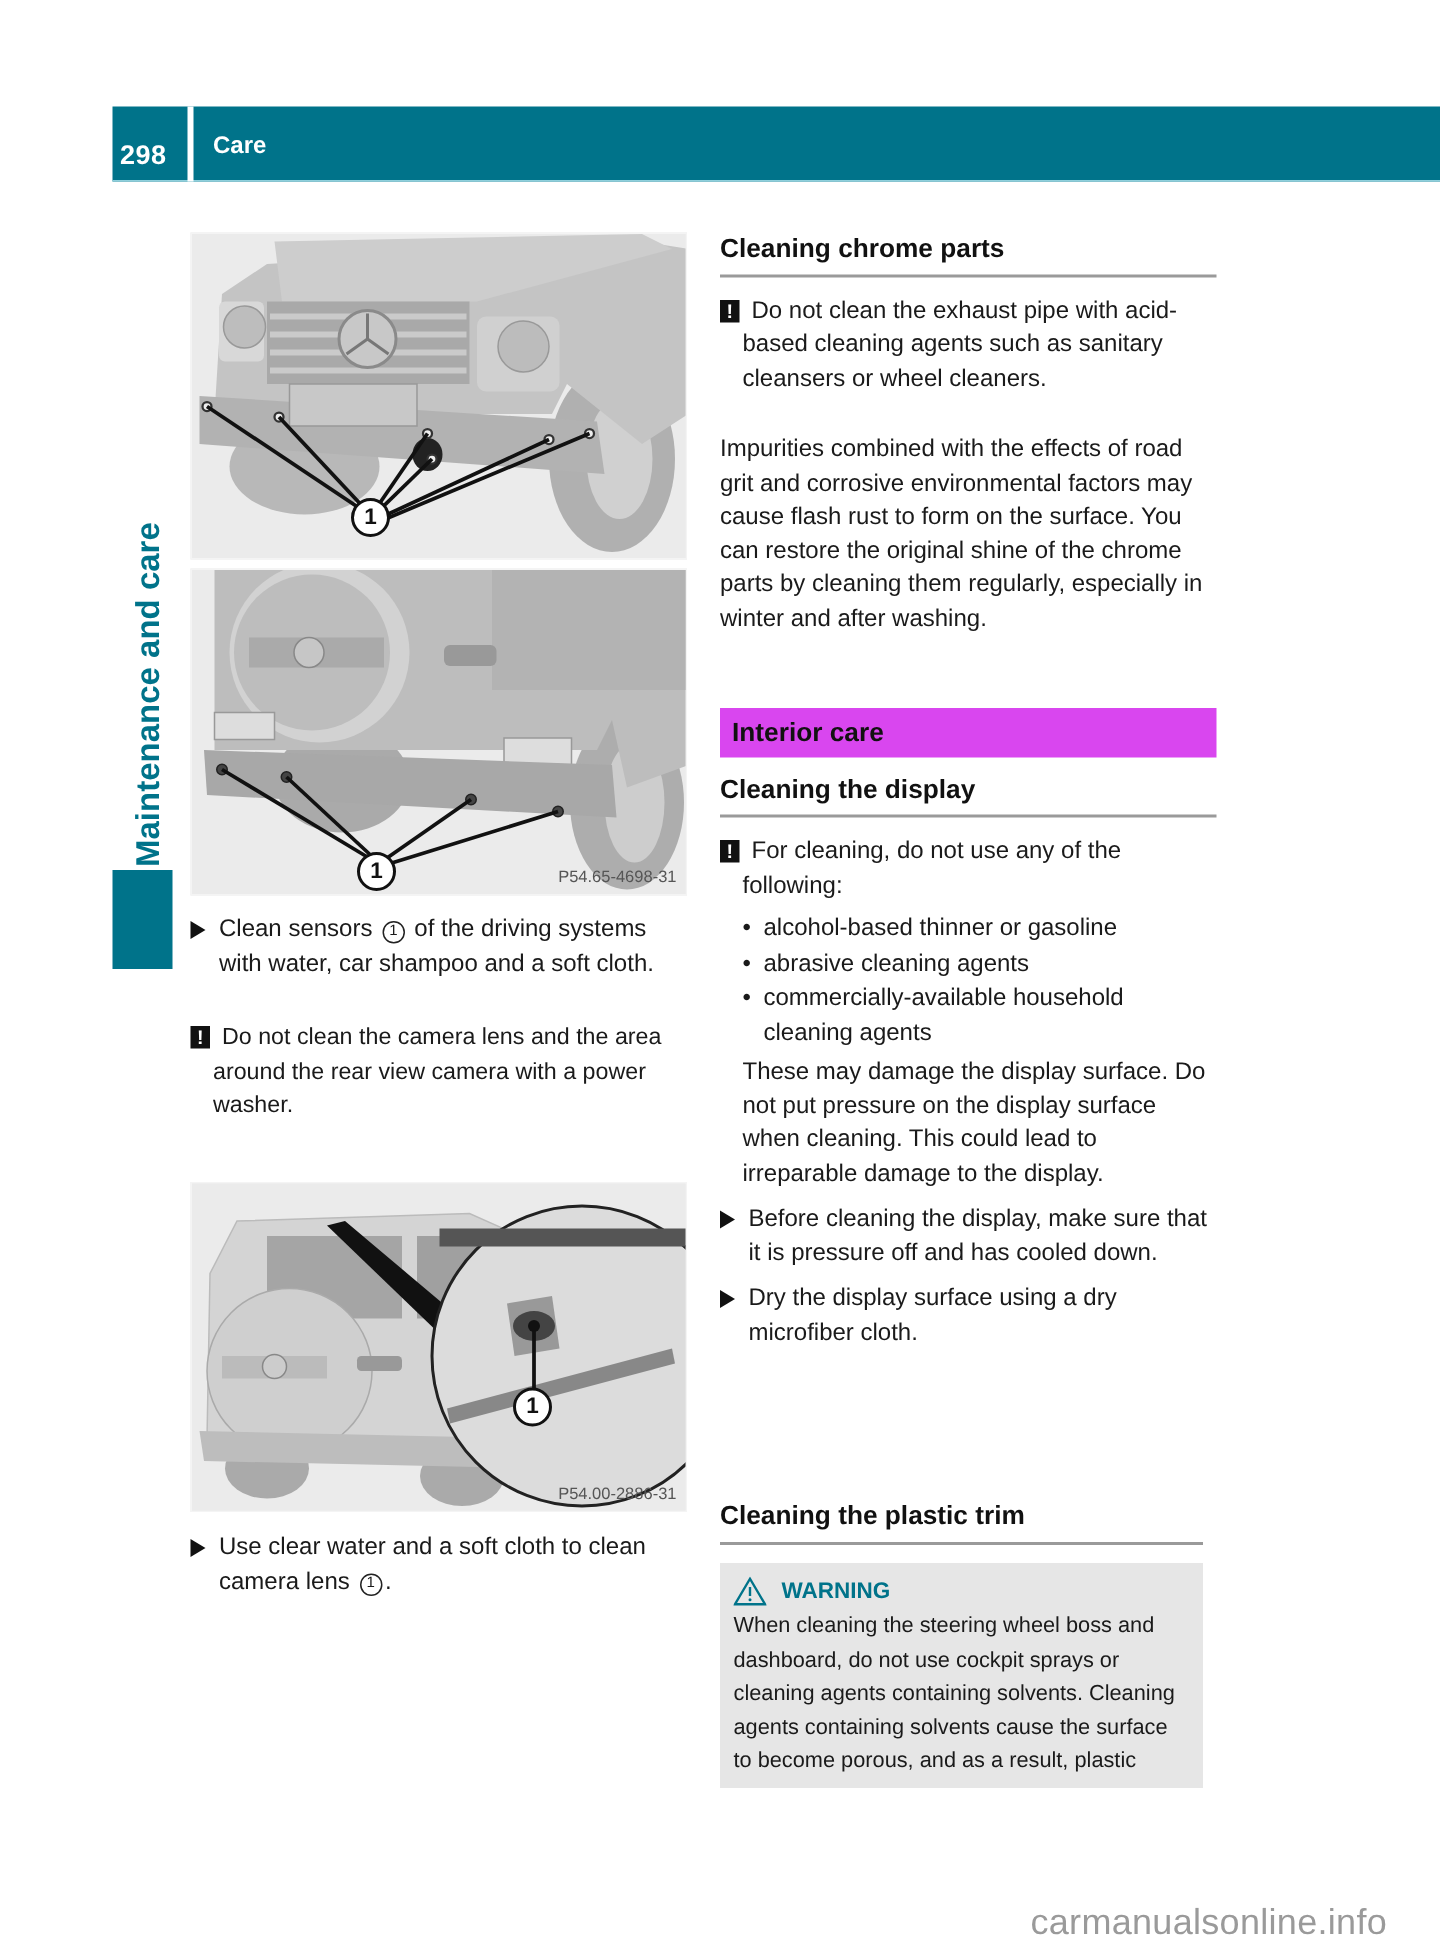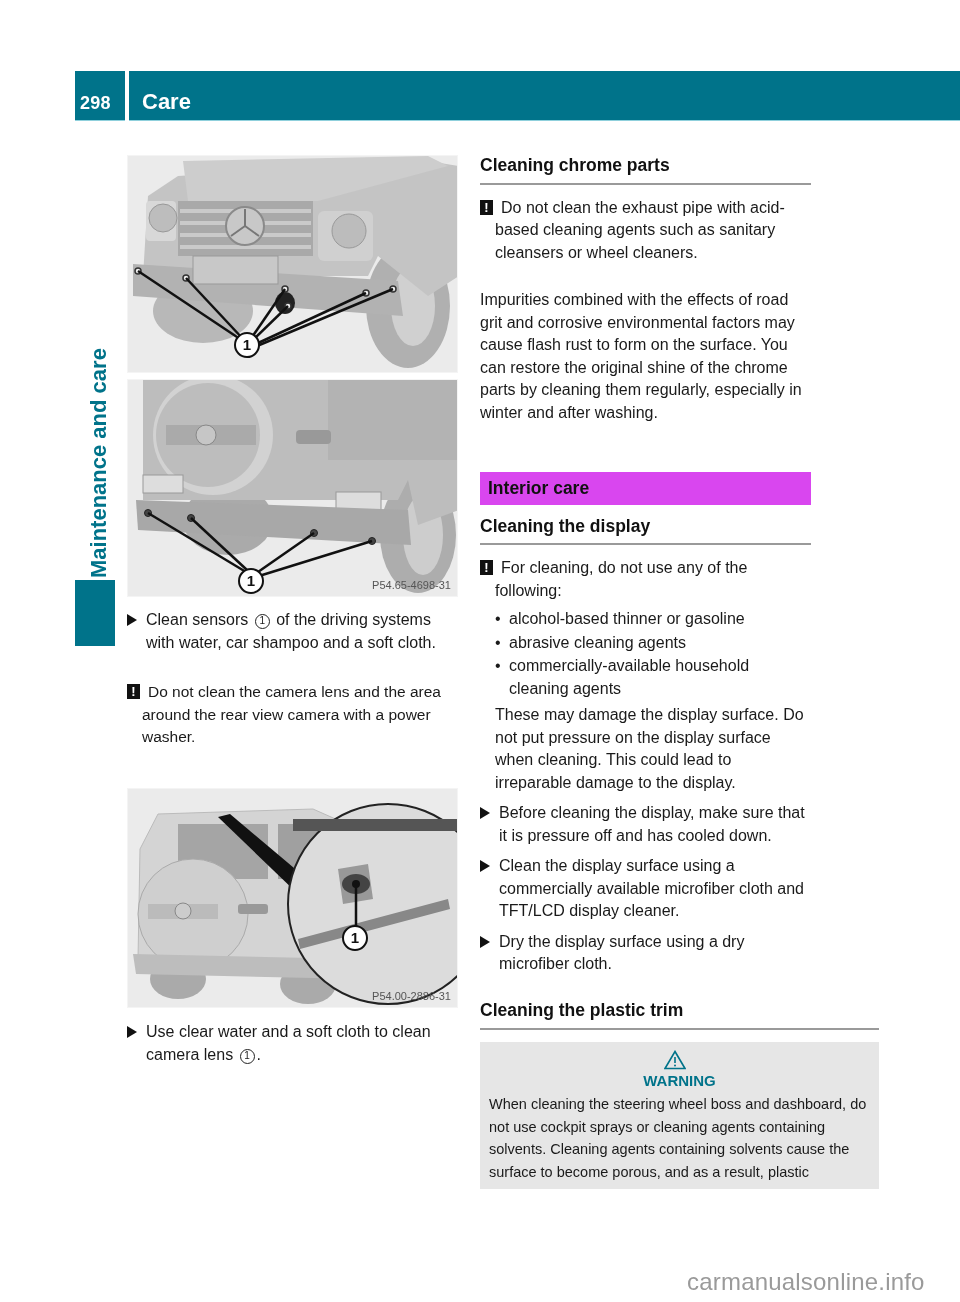--- a/index.html
+++ b/index.html
@@ -2,21 +2,21 @@
 <html><head>
 <meta charset="utf-8">
 <style>
   * { box-sizing: border-box; margin: 0; padding: 0; }
   html, body { width: 960px; height: 1302px; background: #ffffff; overflow: hidden; }
   body { position: relative; font-family: "Liberation Sans", "DejaVu Sans", sans-serif; color: #1a1a1a; }
 
   .header-bar { position: absolute; left: 75px; top: 71px; width: 887px; height: 50px; background: #00738a; border-bottom: 1px solid #8fd0dc; }
   .header-divider { position: absolute; left: 50px; top: 0; width: 4px; height: 50px; background: #ffffff; }
   .page-number { position: absolute; left: 5px; top: 22px; font-size: 18px; font-weight: bold; color: #ffffff; letter-spacing: 0.3px; }
-  .page-title { position: absolute; left: 67px; top: 18px; font-size: 22px; font-weight: bold; color: #ffffff; }
+  .page-title { position: absolute; left: 67px; top: 18px; font-size: 16px; font-weight: bold; color: #ffffff; }
 
   .side-tab-text { position: absolute; left: 86px; top: 578px; width: 0; height: 0; }
   .side-tab-text span { position: absolute; left: 0; top: 0; transform: rotate(-90deg); transform-origin: left top; white-space: nowrap; font-size: 22px; font-weight: bold; color: #00738a; }
   .side-tab-block { position: absolute; left: 75px; top: 580px; width: 40px; height: 66px; background: #00738a; }
 
   .figure { position: absolute; background: #e9e9e9; border: 1px solid #f4f4f4; overflow: hidden; }
   .fig-label { position: absolute; right: 6px; bottom: 5px; font-size: 11px; color: #555; font-family: "Liberation Sans Narrow", "Liberation Sans", sans-serif; }
   .callout { position: absolute; width: 26px; height: 26px; border-radius: 50%; border: 2px solid #111; background: #fff; font-size: 15px; font-weight: bold; line-height: 22px; text-align: center; color: #111; }
 
   .col { position: absolute; font-size: 16px; line-height: 22.5px; }
@@ -28,21 +28,21 @@
   .note .first { padding-left: 6px; }
   .para { margin-bottom: 8px; margin-top: 25px; }
   .bullets { list-style: none; margin: 6px 0 4px 0; }
   .bullets li { position: relative; padding-left: 14px; margin-bottom: 1px; }
   .bullets li::before { content: "\2022"; position: absolute; left: 0; top: 0; }
   .circ { display: inline-block; width: 15px; height: 15px; border: 1.3px solid #222; border-radius: 50%; font-size: 10px; line-height: 12px; text-align: center; vertical-align: 1px; margin: 0 2px; }
 
   .section-bar { background: #d946ef; font-size: 17.5px; font-weight: bold; padding: 5px 8px; margin-bottom: 10px; color: #111; }
 
   .warning-box { background: #e6e6e6; padding: 8px 9px 6px 9px; font-size: 14.5px; line-height: 22.5px; }
-  .warning-head { display: flex; align-items: center; color: #00738a; font-weight: bold; font-size: 15px; margin-bottom: 1px; flex-direction: column; }
+  .warning-head { display: flex; align-items: center; color: #00738a; font-weight: bold; font-size: 15px; margin-bottom: 1px; }
   .warning-head svg { margin-right: 10px; }
 
   .watermark { position: absolute; left: 687px; top: 1268px; font-size: 24px; color: #9a9a9a; letter-spacing: 0.2px; }
 </style>
 </head>
 <body>
 
 <div class="header-bar">
   <span class="page-number">298</span>
   <div class="header-divider"></div>
@@ -212,29 +212,25 @@
       <li>commercially-available household cleaning agents</li>
     </ul>
     <div>These may damage the display surface. Do not put pressure on the display surface when cleaning. This could lead to irreparable damage to the display.</div>
   </div>
   <div class="step">
     <span class="tri"></span>
     <span>Before cleaning the display, make sure that it is pressure off and has cooled down.</span>
   </div>
   <div class="step">
     <span class="tri"></span>
-    <span>Clean the display surface using a commercially available microfiber cloth and TFT/LCD display cleaner.</span>
-  </div>
-  <div class="step">
-    <span class="tri"></span>
     <span>Dry the display surface using a dry microfiber cloth.</span>
   </div>
 </div>
 
-<div class="col" style="left:480px; top:999px; width:399px;">
+<div class="col" style="left:480px; top:999px; width:322px;">
   <div class="h2">Cleaning the plastic trim</div>
   <div class="warning-box">
     <div class="warning-head">
       <svg width="22" height="20" viewBox="0 0 22 20">
         <polygon points="11,1.5 21,18.5 1,18.5" fill="none" stroke="#00738a" stroke-width="1.6"></polygon>
         <line x1="11" y1="7" x2="11" y2="13" stroke="#00738a" stroke-width="1.6"></line>
         <circle cx="11" cy="15.5" r="1" fill="#00738a"></circle>
       </svg>
       <span>WARNING</span>
     </div>

